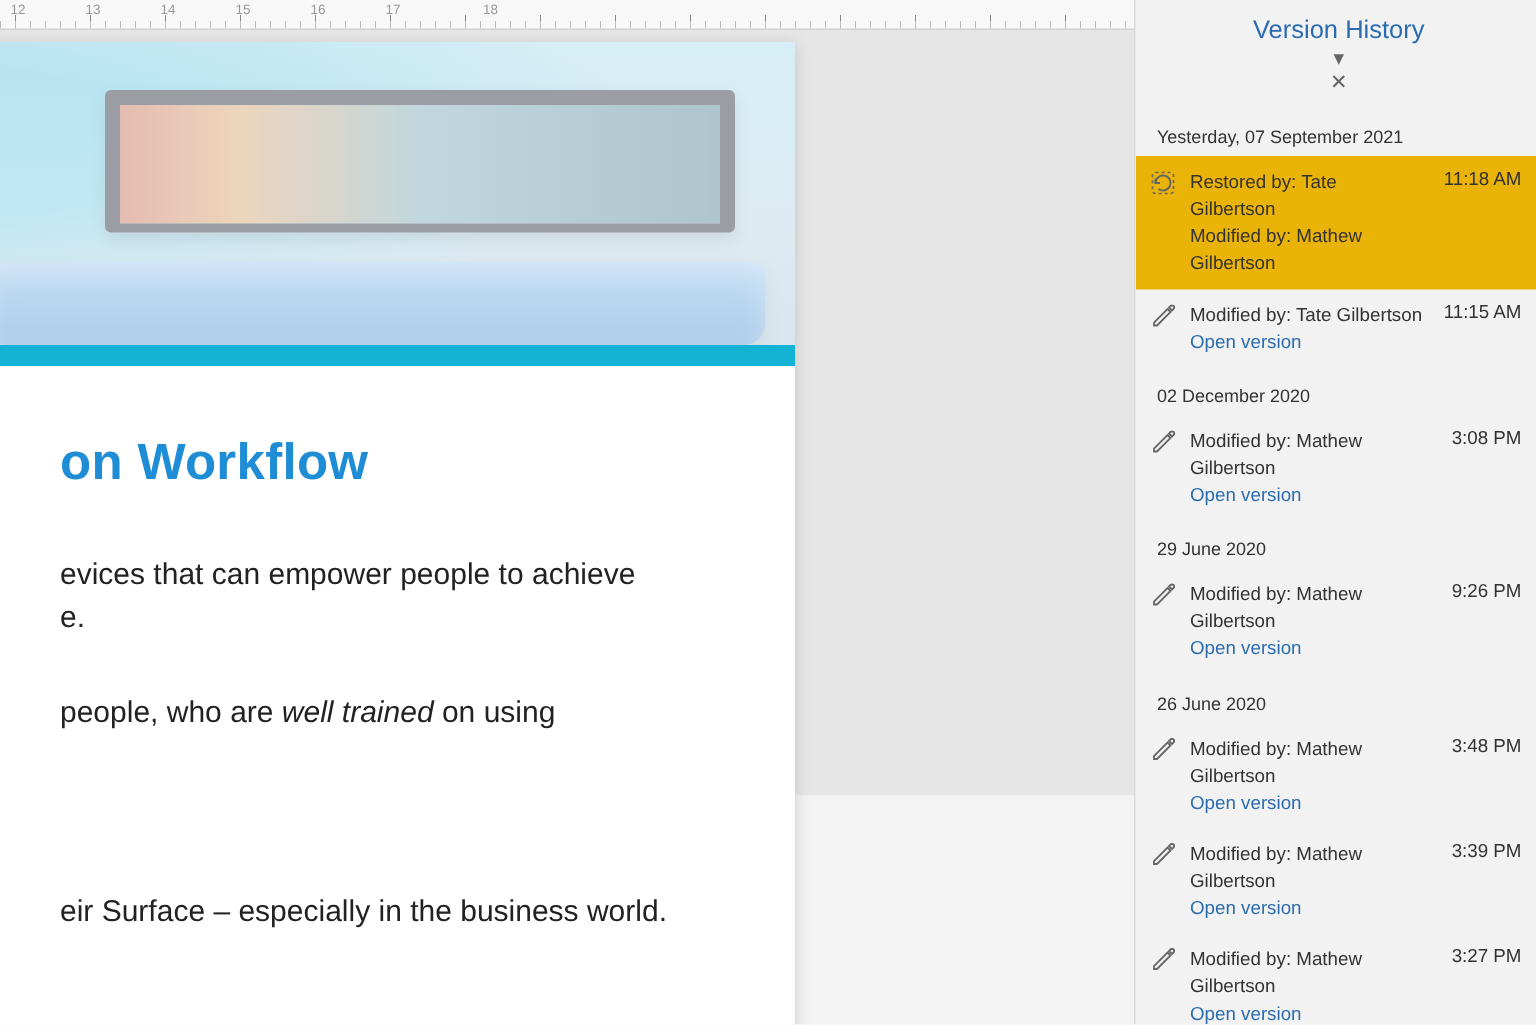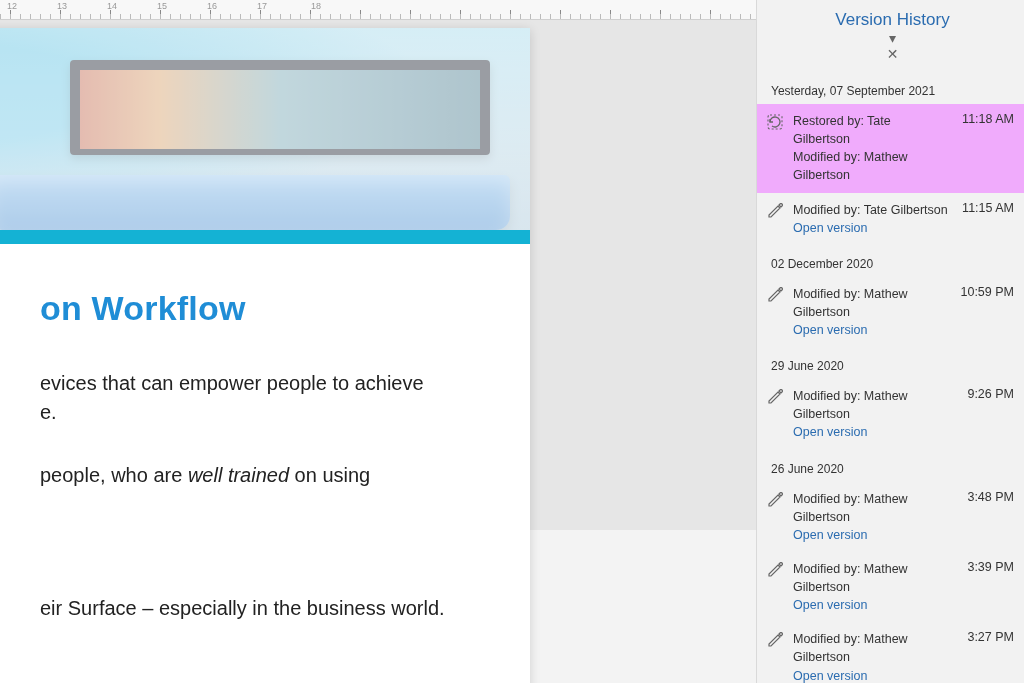--- a/index.html
+++ b/index.html
@@ -140,21 +140,21 @@
     font-size: 12px;
   }
   .entry {
     display: flex;
     align-items: flex-start;
     padding: 8px 10px 8px 10px;
     gap: 8px;
     cursor: pointer;
   }
   .entry.selected {
-    background: #f0abfc;
+    background: #eab308;
   }
   .entry .icon {
     width: 18px; height: 18px;
     margin-top: 2px;
     flex: 0 0 18px;
     color: #666;
   }
   .entry .txt {
     flex: 1;
     font-size: 12.5px;
@@ -192,21 +192,21 @@
 
 <div class="doc-area">
   <div class="ruler">
     <div class="ticks"></div>
     <span class="num" style="left:7px">12</span>
     <span class="num" style="left:57px">13</span>
     <span class="num" style="left:107px">14</span>
     <span class="num" style="left:157px">15</span>
     <span class="num" style="left:207px">16</span>
     <span class="num" style="left:257px">17</span>
-    <span class="num" style="left:311px">18</span>
+    <span class="num" style="left:322px">18</span>
   </div>
 
   <div class="page">
     <div class="hero">
       <div class="laptop">
         <div class="screen"></div>
         <div class="kb"></div>
       </div>
       <div class="overlay"></div>
     </div>
@@ -262,21 +262,21 @@
       <div class="entry">
         <span class="icon">
           <svg width="16" height="16" viewBox="0 0 16 16">
             <use href="#ic-pencil"></use>
           </svg>
         </span>
         <div class="txt">
           <div>Modified by: Mathew Gilbertson</div>
           <div class="open-link">Open version</div>
         </div>
-        <div class="time">10:59 PM</div>
+        <div class="time">3:08 PM</div>
       </div>
       <div class="group-title">29 June 2020</div>
       <div class="entry">
         <span class="icon">
           <svg width="16" height="16" viewBox="0 0 16 16">
             <use href="#ic-pencil"></use>
           </svg>
         </span>
         <div class="txt">
           <div>Modified by: Mathew Gilbertson</div>

